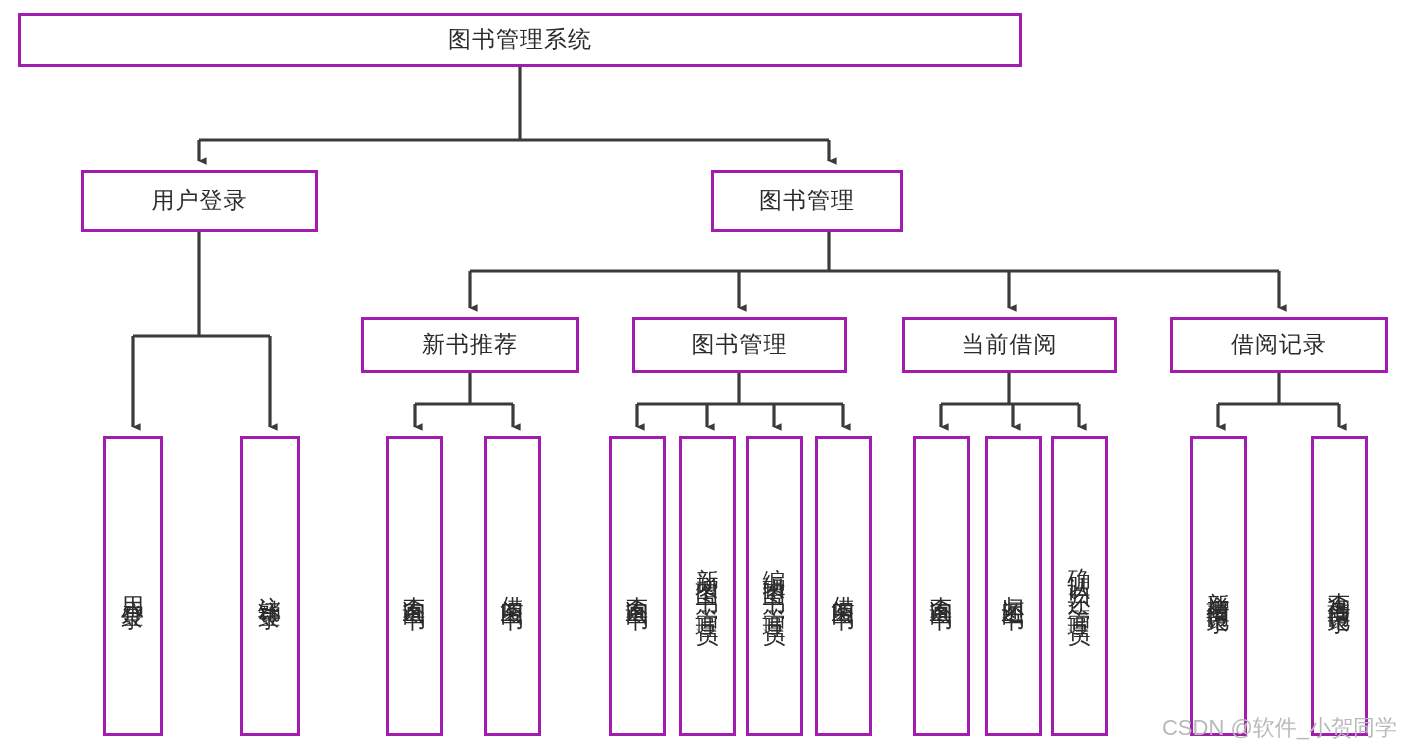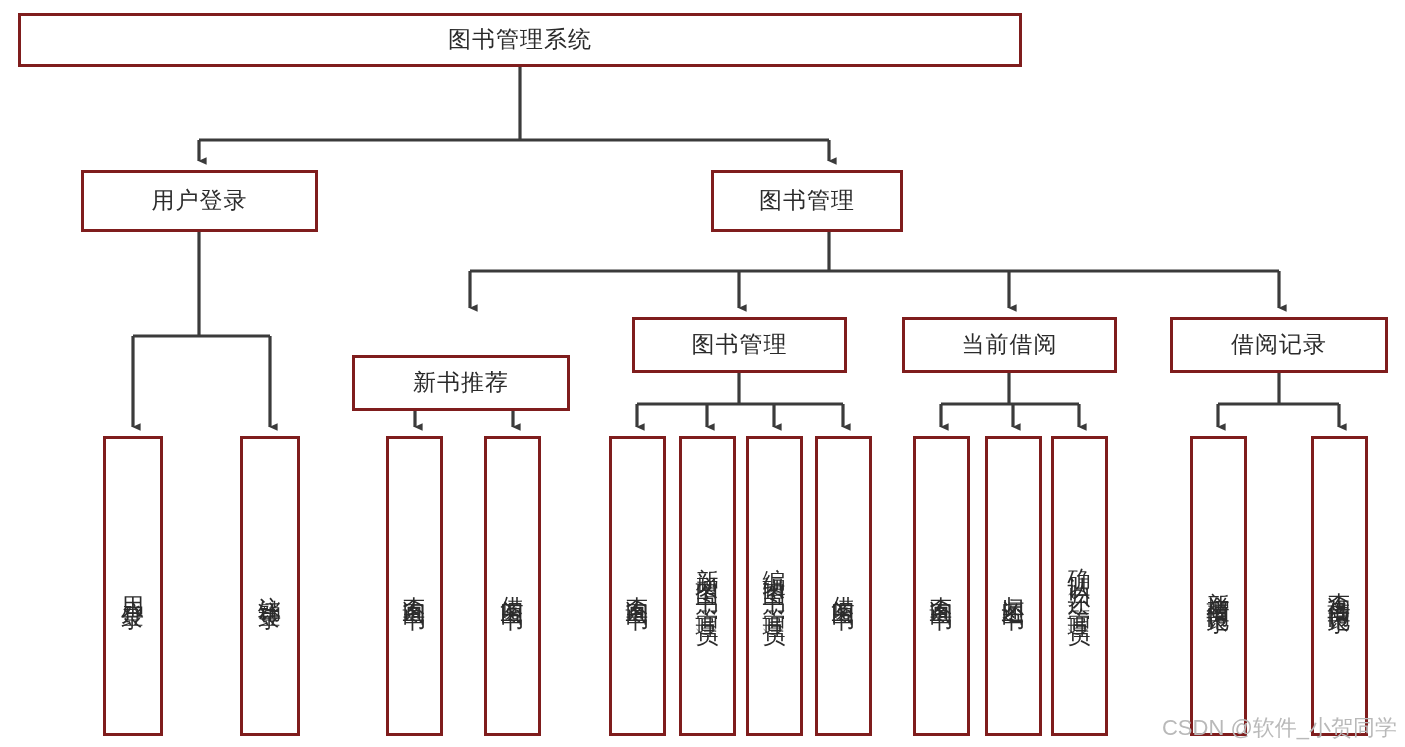--- a/index.html
+++ b/index.html
@@ -23,21 +23,21 @@
     position: absolute;
     left: 0;
     top: 0;
     width: 1405px;
     height: 747px;
     pointer-events: none;
   }
   .node {
     position: absolute;
     box-sizing: border-box;
-    border: 3px solid #7f1d1d;
+    border: 3px solid #a21caf;
     background: #ffffff;
     display: flex;
     align-items: center;
     justify-content: center;
     color: #2b2b2b;
     z-index: 2;
   }
   .node.horizontal {
     font-size: 23px;
     letter-spacing: 1px;
@@ -128,21 +128,21 @@
     <span class="node-label">图书管理系统</span>
   </div>
 
   <div class="node horizontal" style="left:81px;top:170px;width:237px;height:62px;">
     <span class="node-label">用户登录</span>
   </div>
   <div class="node horizontal" style="left:711px;top:170px;width:192px;height:62px;">
     <span class="node-label">图书管理</span>
   </div>
 
-  <div class="node horizontal" style="left:352px;top:317px;width:218px;height:56px;margin-top:38px;">
+  <div class="node horizontal" style="left:361px;top:317px;width:218px;height:56px;">
     <span class="node-label">新书推荐</span>
   </div>
   <div class="node horizontal" style="left:632px;top:317px;width:215px;height:56px;">
     <span class="node-label">图书管理</span>
   </div>
   <div class="node horizontal" style="left:1170px;top:317px;width:218px;height:56px;">
     <span class="node-label">借阅记录</span>
   </div>
   <div class="node horizontal" style="left:902px;top:317px;width:215px;height:56px;">
     <span class="node-label">当前借阅</span>

